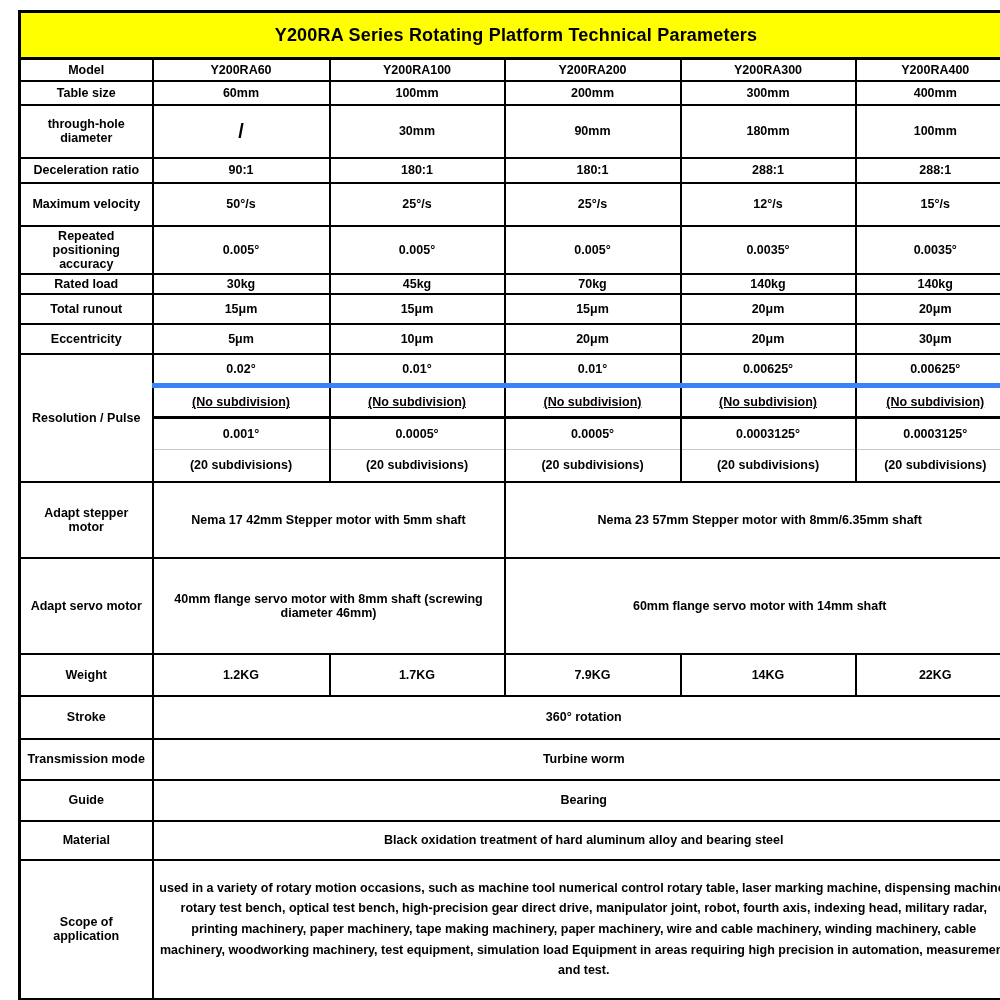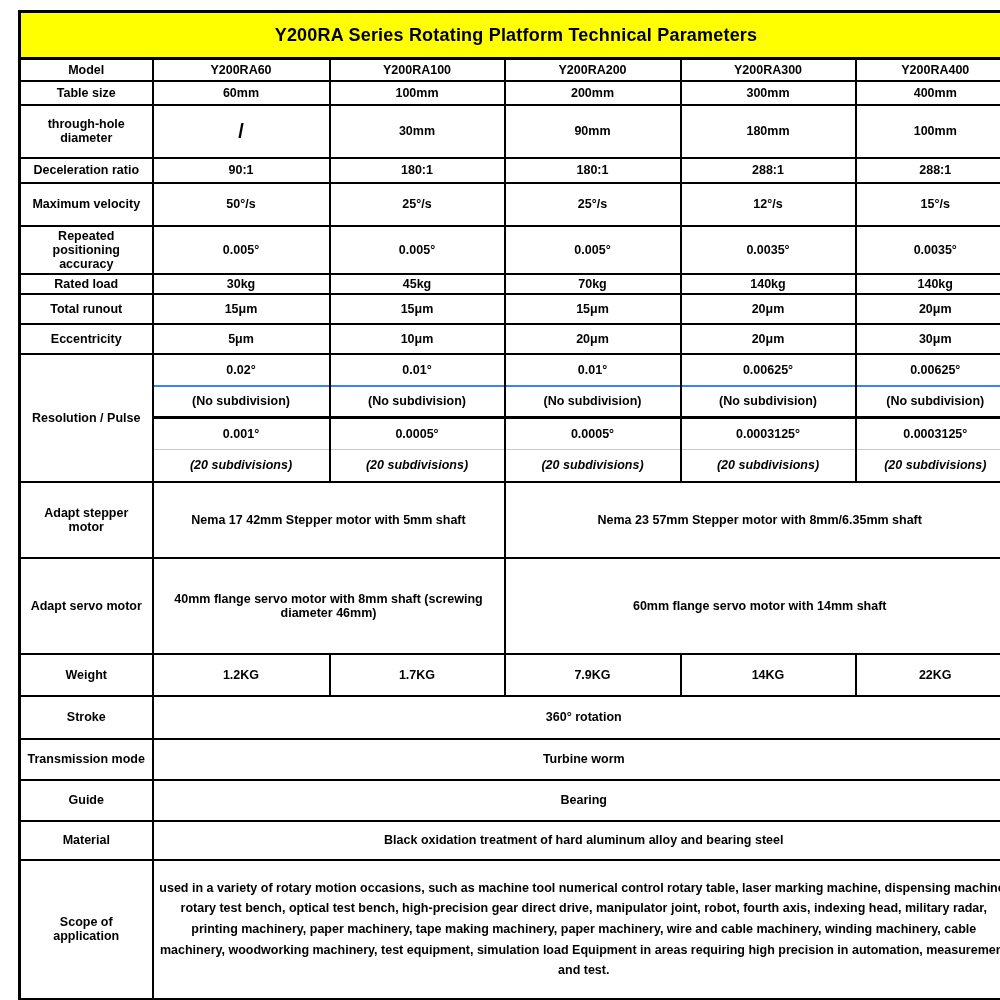--- a/index.html
+++ b/index.html
@@ -35,23 +35,23 @@
     text-align: center;
     vertical-align: middle;
     font-weight: bold;
     font-size: 12.5px;
     padding: 2px 4px;
     overflow: hidden;
     word-wrap: break-word;
   }
   
   tr.res1 td.v { border-bottom: 1px solid #c9c9c9; }
-  tr.res2 td.v { border-top: 2px solid #3b82f6; border-bottom: 3px solid #000; }
+  tr.res2 td.v { border-top: 5px solid #3b82f6; border-bottom: 3px solid #000; text-decoration: underline; }
   tr.res3 td.v { border-top: 3px solid #a3a3a3; border-bottom: 1px solid #c9c9c9; text-align: center; }
-  tr.res4 td.v { border-top: 1px solid #c9c9c9; font-style: italic; }
+  tr.res4 td.v { border-top: 1px solid #c9c9c9; }
   td.scope-text {
     font-size: 12px;
     line-height: 1.65;
     padding: 4px 7px;
   }
   td.wrap-cell { padding: 2px 10px; }
 </style>
 </head>
 <body>
 

